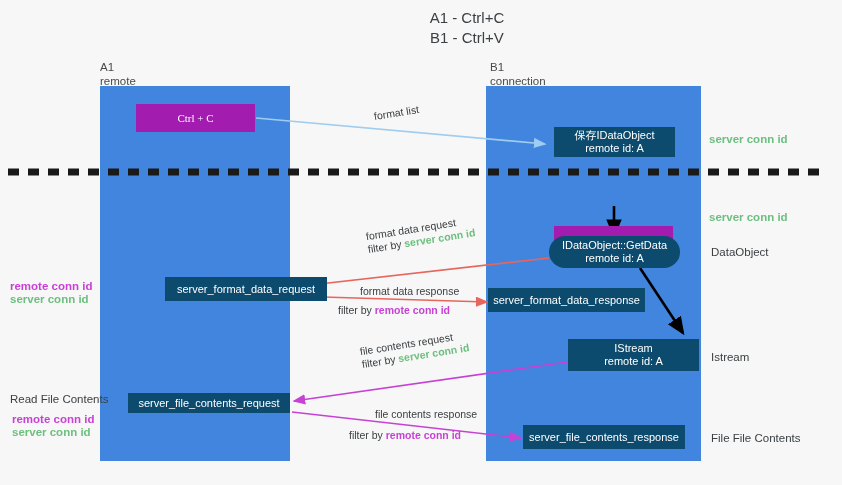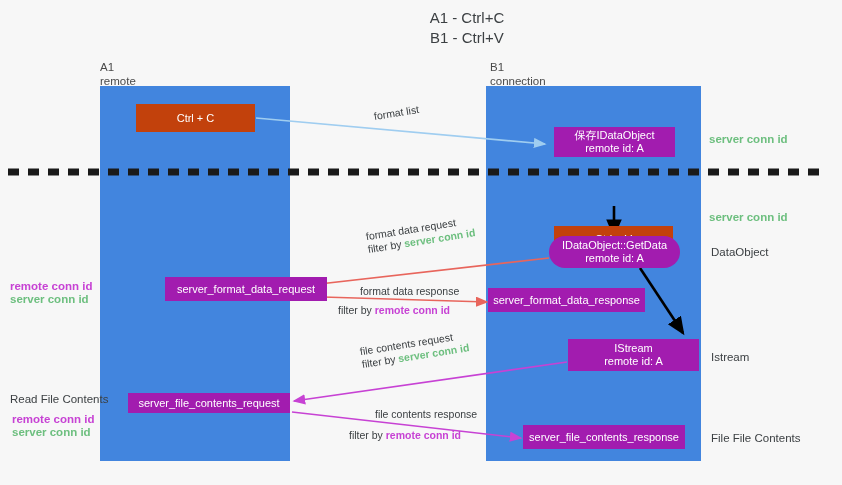--- a/index.html
+++ b/index.html
@@ -26,22 +26,22 @@
   .lane{
     position:absolute;background:#4285de;
   }
 
   .node{
     position:absolute;box-sizing:border-box;
     display:flex;align-items:center;justify-content:center;
     text-align:center;color:#ffffff;font-size:11px;line-height:13px;
     padding:2px 4px;
   }
-  .node.green{background:#c2410c;}
-  .node.orange{background:#a21caf;}
+  .node.green{background:#a21caf;font-family:Liberation Serif, serif;}
+  .node.orange{background:#0c4a6e;}
   .node span{display:block;}
 
   .side-label{
     position:absolute;font-size:11.5px;line-height:14px;white-space:nowrap;
   }
   .side-label.plain{color:#3c4043;}
   .side-label.green{color:#6dbf7f;font-weight:bold;}
   .side-label.magenta{color:#c742d4;font-weight:bold;}
 
   .edge-label{

